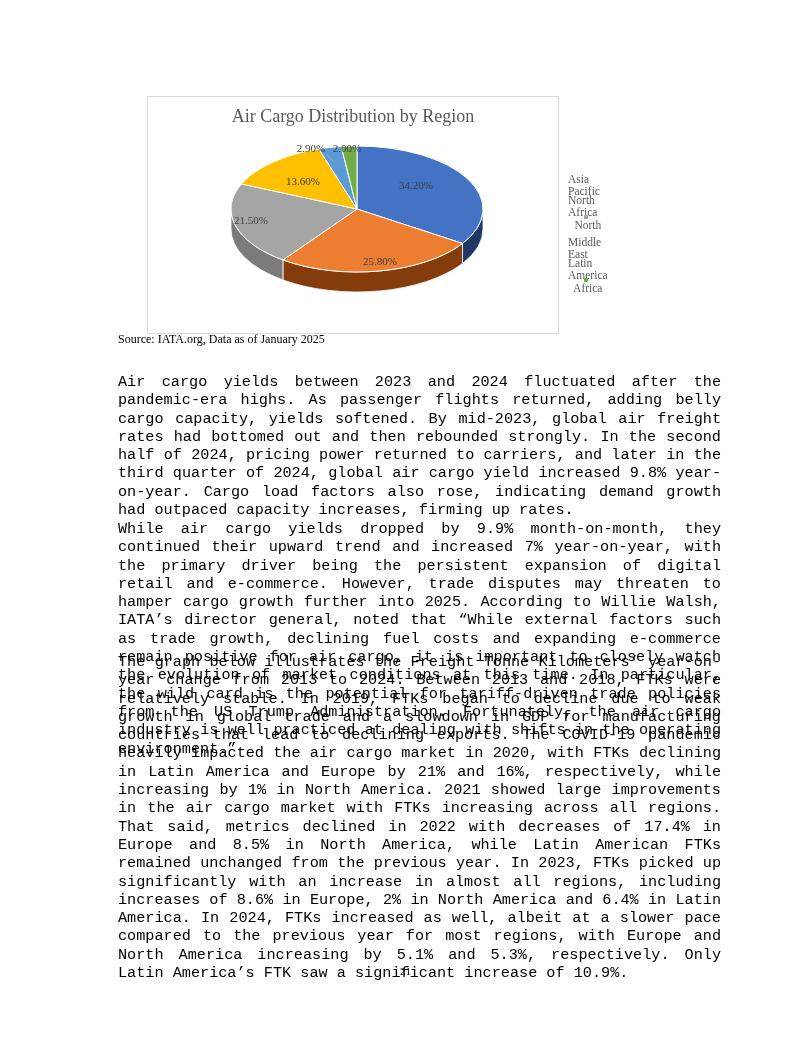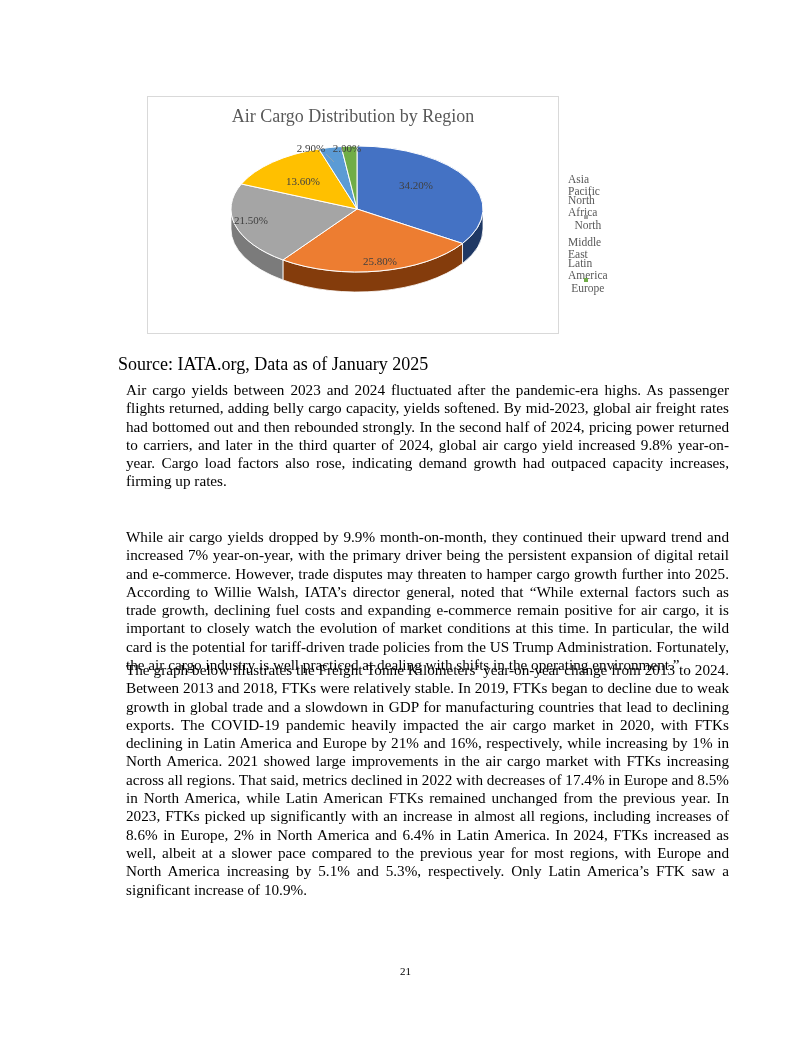--- a/index.html
+++ b/index.html
@@ -6,23 +6,23 @@
   body { width: 811px; height: 1050px; position: relative; overflow: hidden;
          font-family: "Liberation Serif", serif; color: #000; }
   .chart-frame { position: absolute; left: 147px; top: 96px; width: 412px; height: 238px;
                  border: 1px solid #d9d9d9; box-sizing: border-box; background: #fff; }
   .chart-title { position: absolute; left: 0; right: 0; top: 9px; text-align: center;
                  font-size: 18px; color: #595959; font-family: "Liberation Serif", serif; }
   .chart-svg { position: absolute; left: 0; top: 0; }
   .legend { position: absolute; left: 420px; top: 76px; }
   .legend-item { display: flex; align-items: center; height: 21px; font-size: 11.5px; color: #595959; flex-direction: column; }
   .legend-swatch { width: 4px; height: 4px; margin-right: 4px; display: inline-block; }
-  .source { position: absolute; left: 118px; top: 354px; font-size: 18px; }
+  .source { position: absolute; left: 118px; top: 332px; font-size: 12px; }
   .para { position: absolute; left: 118px; width: 603px; font-size: 15.2px; line-height: 18.3px;
-          text-align: justify; margin: 8px; }
+          text-align: justify; margin: 0; font-family: Liberation Mono, monospace; }
   .p1 { top: 373px; }
   .p2 { top: 520px; }
   .p3 { top: 653px; }
   .page-num { position: absolute; left: 0; right: 0; top: 965px; text-align: center; font-size: 11px; }
   .pct-label { font-family: "Liberation Serif", serif; font-size: 11px; fill: #404040; }
 </style>
 </head>
 <body>
 
 <div class="chart-frame">
@@ -65,21 +65,21 @@
       <div class="legend-item">
         <span class="legend-swatch" style="background: rgb(255, 192, 0);"></span>
         <span>Middle East</span>
       </div>
       <div class="legend-item">
         <span class="legend-swatch" style="background: rgb(91, 155, 213);"></span>
         <span>Latin America</span>
       </div>
       <div class="legend-item">
         <span class="legend-swatch" style="background: rgb(112, 173, 71);"></span>
-        <span>Europe</span>
+        <span>Africa</span>
       </div>
     </div>
 </div>
 
 <div class="source">Source: IATA.org, Data as of January 2025</div>
 
 <p class="para p1">Air cargo yields between 2023 and 2024 fluctuated after the pandemic-era highs. As passenger flights returned, adding belly cargo capacity, yields softened. By mid-2023, global air freight rates had bottomed out and then rebounded strongly. In the second half of 2024, pricing power returned to carriers, and later in the third quarter of 2024, global air cargo yield increased 9.8% year-on-year. Cargo load factors also rose, indicating demand growth had outpaced capacity increases, firming up rates.</p>
 <p class="para p2">While air cargo yields dropped by 9.9% month-on-month, they continued their upward trend and increased 7% year-on-year, with the primary driver being the persistent expansion of digital retail and e-commerce. However, trade disputes may threaten to hamper cargo growth further into 2025. According to Willie Walsh, IATA’s director general, noted that “While external factors such as trade growth, declining fuel costs and expanding e-commerce remain positive for air cargo, it is important to closely watch the evolution of market conditions at this time. In particular, the wild card is the potential for tariff-driven trade policies from the US Trump Administration. Fortunately, the air cargo industry is well practiced at dealing with shifts in the operating environment.”</p>
 <p class="para p3">The graph below illustrates the Freight Tonne Kilometers’ year-on-year change from 2013 to 2024. Between 2013 and 2018, FTKs were relatively stable. In 2019, FTKs began to decline due to weak growth in global trade and a slowdown in GDP for manufacturing countries that lead to declining exports. The COVID-19 pandemic heavily impacted the air cargo market in 2020, with FTKs declining in Latin America and Europe by 21% and 16%, respectively, while increasing by 1% in North America. 2021 showed large improvements in the air cargo market with FTKs increasing across all regions. That said, metrics declined in 2022 with decreases of 17.4% in Europe and 8.5% in North America, while Latin American FTKs remained unchanged from the previous year. In 2023, FTKs picked up significantly with an increase in almost all regions, including increases of 8.6% in Europe, 2% in North America and 6.4% in Latin America. In 2024, FTKs increased as well, albeit at a slower pace compared to the previous year for most regions, with Europe and North America increasing by 5.1% and 5.3%, respectively. Only Latin America’s FTK saw a significant increase of 10.9%.</p>
 

